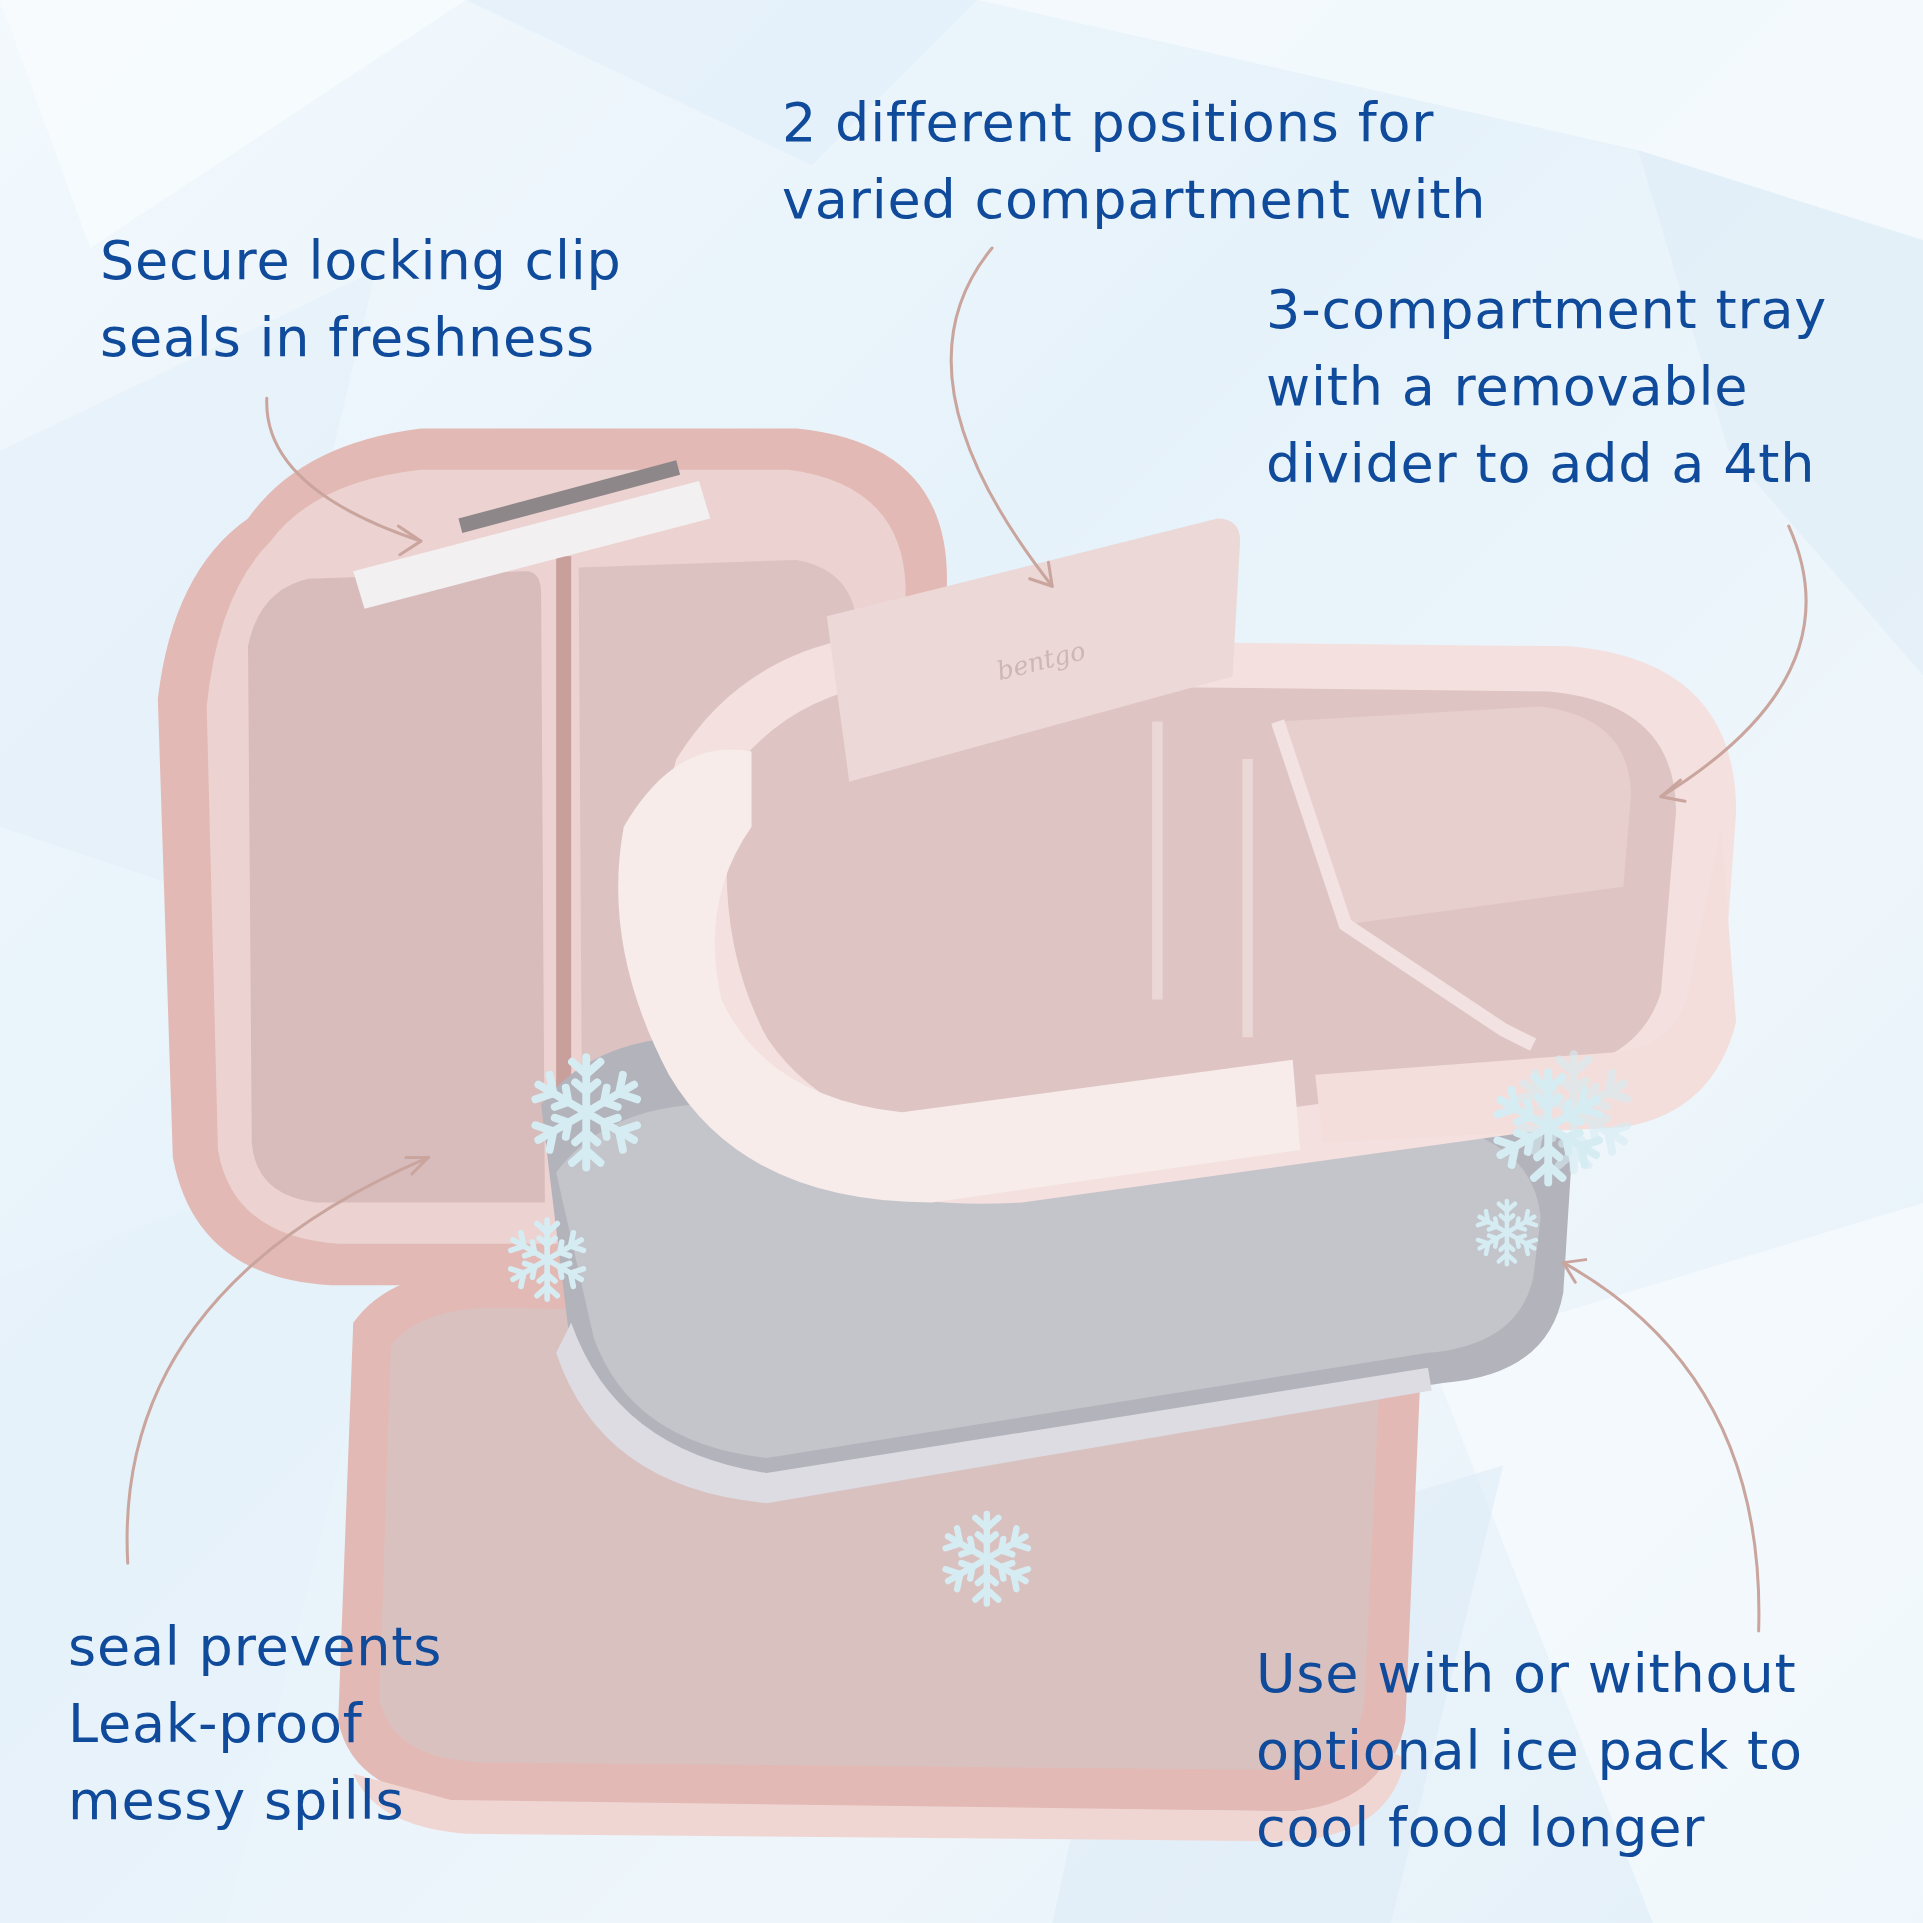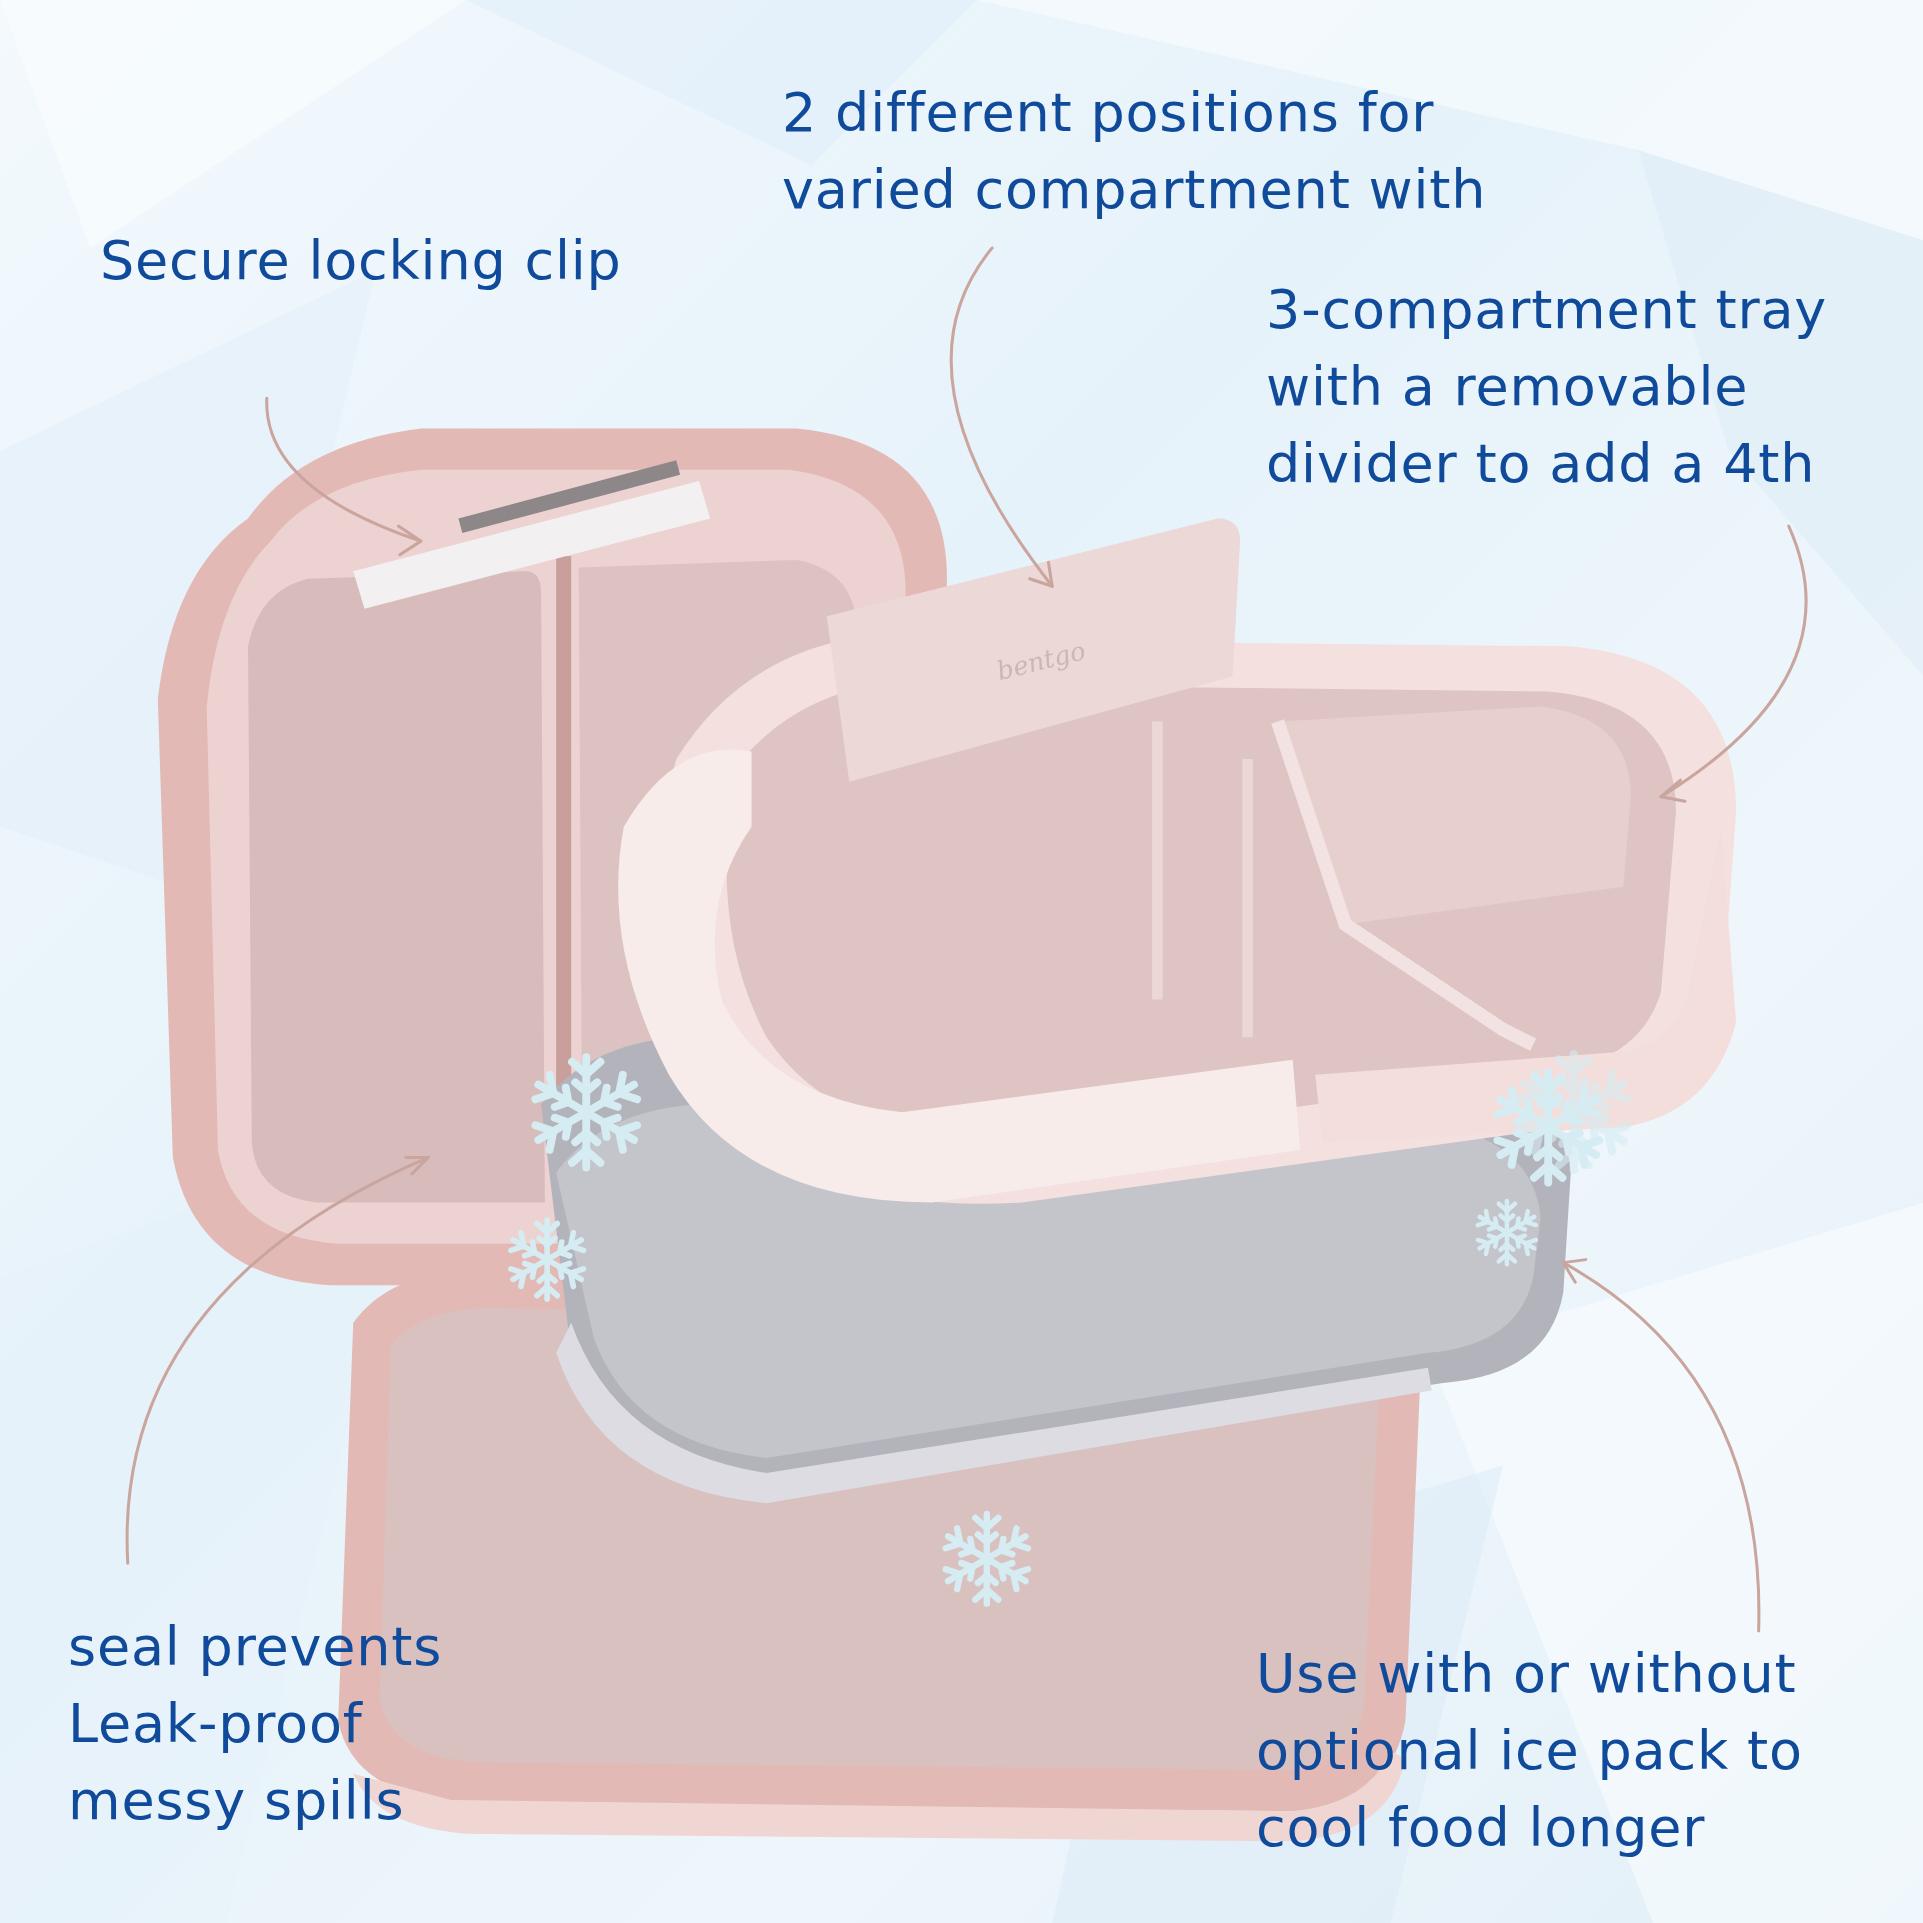--- a/index.html
+++ b/index.html
@@ -12,21 +12,21 @@
   .product { position: absolute; inset: 0; z-index: 1; }
   .arrows { position: absolute; inset: 0; z-index: 2; pointer-events: none; }
   .snow { position: absolute; inset: 0; z-index: 3; pointer-events: none; }
   .callout {
     position: absolute; z-index: 4; color: #0f4a9b;
     font-size: 54px; line-height: 77px; letter-spacing: 0.8px;
     font-family: "DejaVu Sans", "Liberation Sans", sans-serif;
   }
   .callout span { display: block; white-space: nowrap; }
   #c-clip { left: 100px; top: 222px; }
-  #c-positions { left: 782px; top: 74px; }
+  #c-positions { left: 782px; top: 84px; }
   #c-tray { left: 1266px; top: 271px; }
   #c-leak { left: 68px; top: 1608px; }
   #c-ice { left: 1256px; top: 1635px; }
 </style>
 </head>
 <body>
 
 <svg class="bg-facets" width="1924" height="1924" viewBox="0 0 2560 2560">
   <polygon points="0,0 620,0 120,330" fill="#f7fbfe" opacity="0.8"></polygon>
   <polygon points="620,0 1300,0 1080,220" fill="#e3f0f9" opacity="0.7"></polygon>
@@ -117,20 +117,21 @@
   <use href="#flake" transform="translate(780,1480) scale(1.05)"></use>
   <use href="#flake" transform="translate(728,1676) scale(0.75)"></use>
   <use href="#flake" transform="translate(2060,1500) scale(1.05)"></use>
   <use href="#flake" transform="translate(2094,1480) scale(1.1)" opacity="0.6"></use>
   <use href="#flake" transform="translate(2005,1640) scale(0.6)"></use>
   <use href="#flake" transform="translate(1313,2074) scale(0.85)"></use>
 </svg>
 
 <div class="callout" id="c-clip">
   <span>Secure locking clip</span>
+  <span>seals in freshness</span>
 </div>
 <div class="callout" id="c-positions">
   <span>2 different positions for</span>
   <span>varied compartment with</span>
 </div>
 <div class="callout" id="c-tray">
   <span>3-compartment tray</span>
   <span>with a removable</span>
   <span>divider to add a 4th</span>
 </div>

